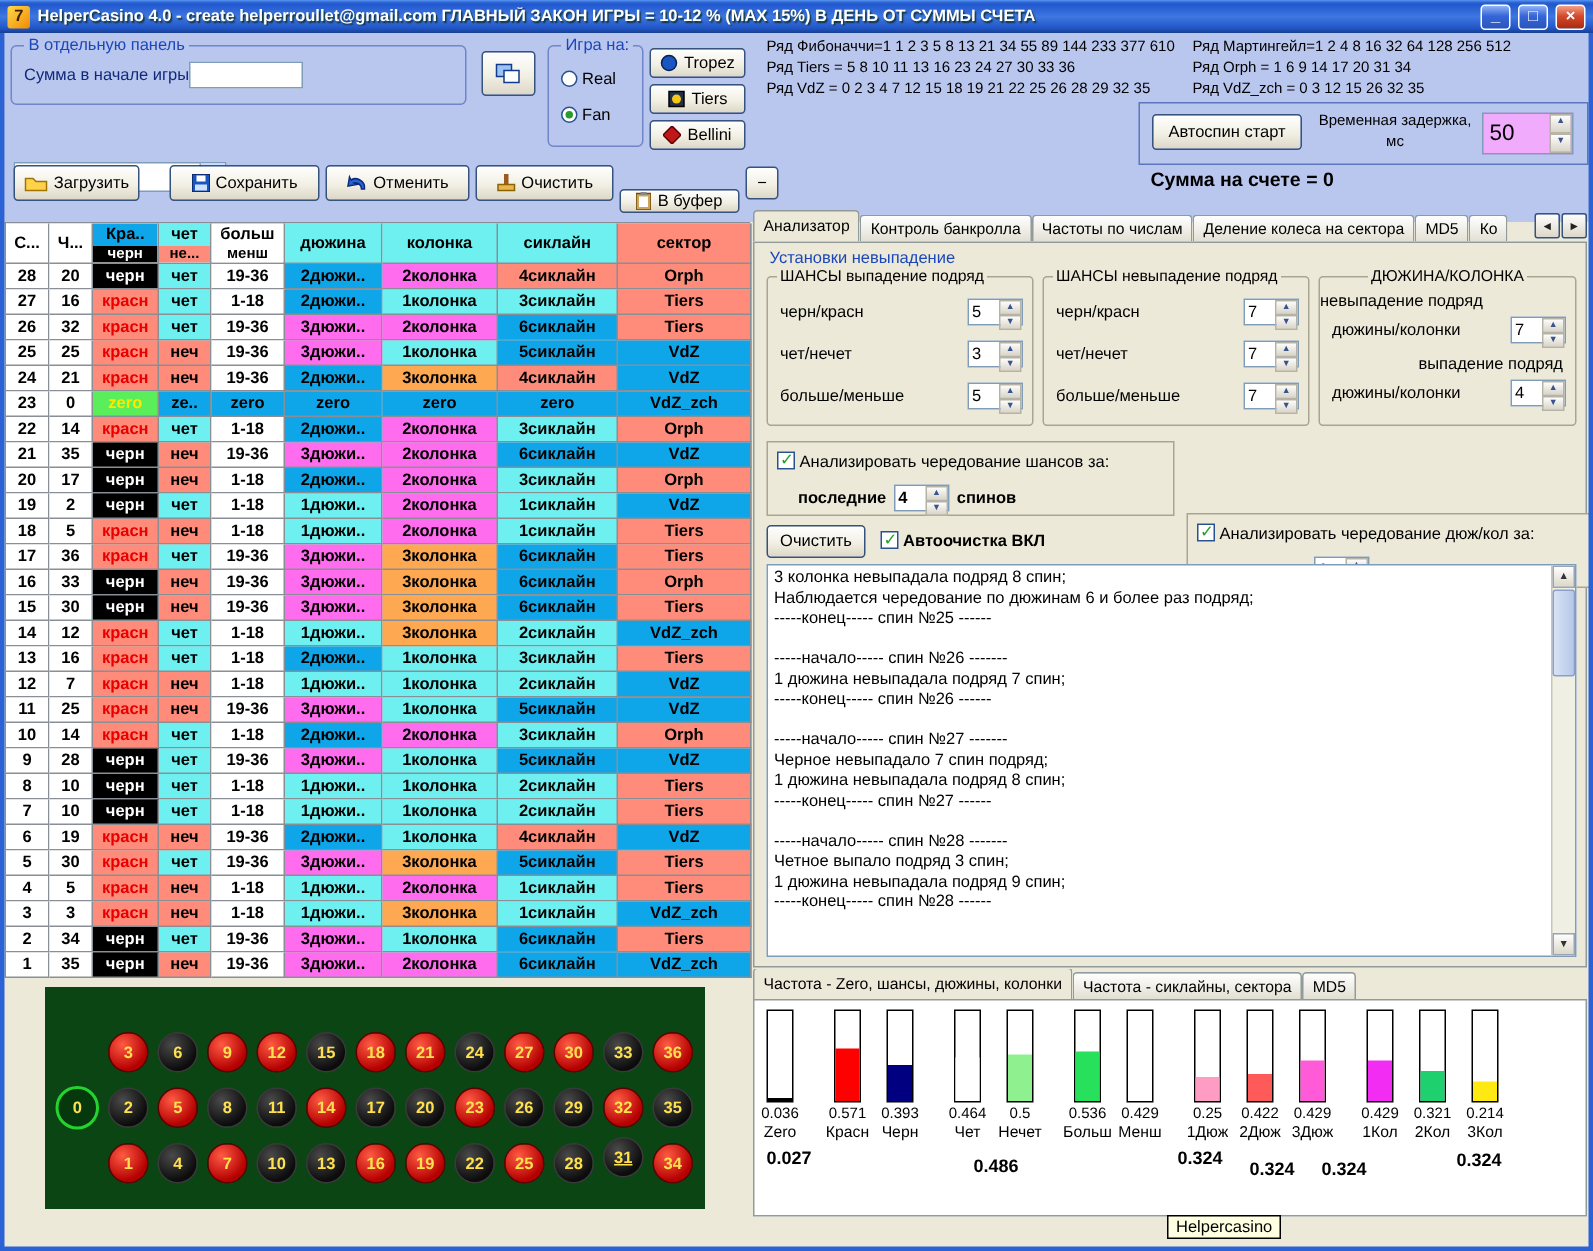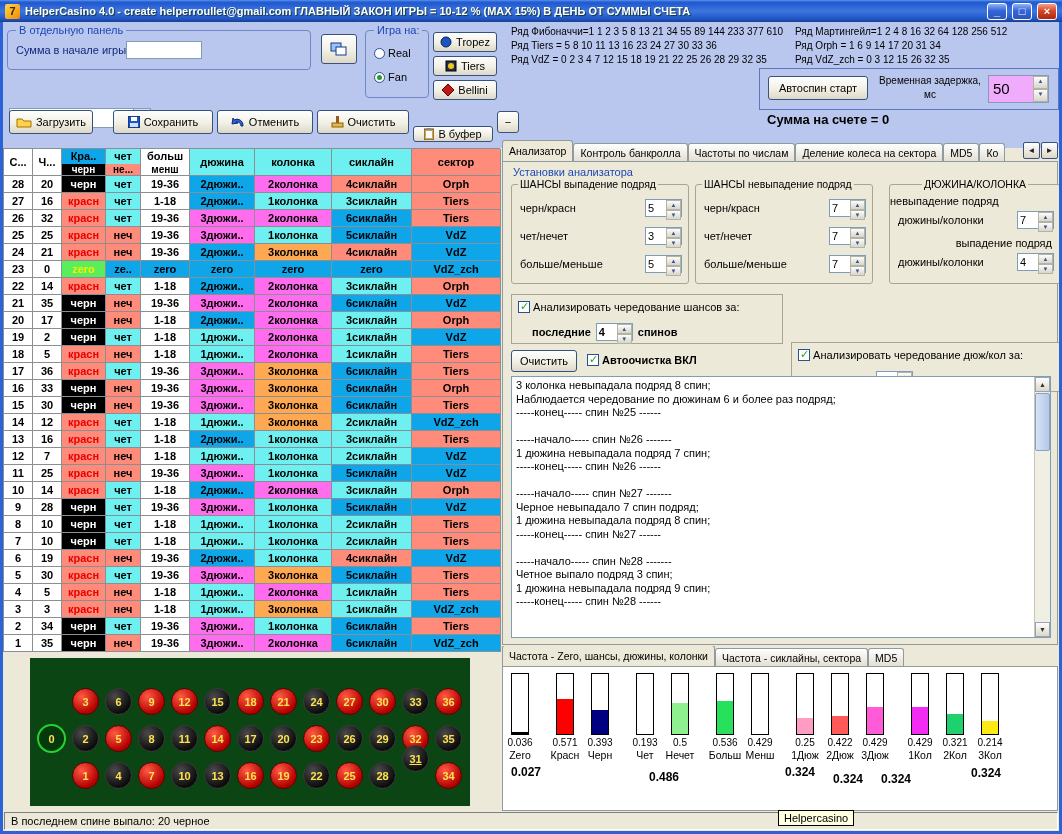--- a/index.html
+++ b/index.html
@@ -625,39 +625,39 @@
       <div class="rnum red" style="left: 42px; top: 104px;">1</div>
       <div class="rnum black" style="left: 75px; top: 104px;">4</div>
       <div class="rnum red" style="left: 108px; top: 104px;">7</div>
       <div class="rnum black" style="left: 141px; top: 104px;">10</div>
       <div class="rnum black" style="left: 174px; top: 104px;">13</div>
       <div class="rnum red" style="left: 207px; top: 104px;">16</div>
       <div class="rnum red" style="left: 240px; top: 104px;">19</div>
       <div class="rnum black" style="left: 273px; top: 104px;">22</div>
       <div class="rnum red" style="left: 306px; top: 104px;">25</div>
       <div class="rnum black" style="left: 339px; top: 104px;">28</div>
-      <div class="rnum black" style="left: 372px; top: 87px; text-decoration: underline;">31</div>
+      <div class="rnum black" style="left: 372px; top: 100px; text-decoration: underline;">31</div>
       <div class="rnum red" style="left: 405px; top: 104px;">34</div>
     </div>
 
   <div class="tabstrip">
     <div class="tab active">Анализатор</div>
     <div class="tab">Контроль банкролла</div>
     <div class="tab">Частоты по числам</div>
     <div class="tab">Деление колеса на сектора</div>
     <div class="tab">MD5</div>
     <div class="tab">Ко</div>
     <div class="tab-arrows">
       <span class="tab-arrow">◄</span>
       <span class="tab-arrow">►</span>
     </div>
   </div>
 
   <div class="tabpage">
-    <div class="set-title">Установки анализатора</div>
+    <div class="set-title">Установки невыпадение</div>
 
     <div class="agrp" style="left:8px;top:22px;width:178px;height:100px;">
       <div class="gt">ШАНСЫ выпадение подряд</div>
       <div class="arow" style="top:14px;">
         <span>черн/красн</span>
         <span class="spin">
             <span class="spin-val">5</span>
             <span class="spin-btns">
               <span class="sb">▲</span>
               <span class="sb">▼</span>
@@ -713,21 +713,21 @@
         <span class="spin">
             <span class="spin-val">7</span>
             <span class="spin-btns">
               <span class="sb">▲</span>
               <span class="sb">▼</span>
             </span>
           </span>
       </div>
     </div>
 
-    <div class="agrp" style="left:376px;top:22px;width:172px;height:100px;margin-left:10px;">
+    <div class="agrp" style="left:376px;top:22px;width:172px;height:100px;">
       <div class="gt center">ДЮЖИНА/КОЛОНКА</div>
       <div style="position:absolute;left:0;right:8px;top:10px;">невыпадение подряд</div>
       <div class="arow" style="top:26px;">
         <span>дюжины/колонки</span>
         <span class="spin">
             <span class="spin-val">7</span>
             <span class="spin-btns">
               <span class="sb">▲</span>
               <span class="sb">▼</span>
             </span>
@@ -845,21 +845,21 @@
         <div class="bar-box">
           <div class="bar-fill" style="height:24px;background:#000080"></div>
         </div>
         <div class="bar-val">0.393</div>
         <div class="bar-lab">Черн</div>
       </div>
       <div class="barg" style="left: 133px;">
         <div class="bar-box">
           <div class="bar-fill" style="height:29px;background:#ffffff"></div>
         </div>
-        <div class="bar-val">0.193</div>
+        <div class="bar-val">0.464</div>
         <div class="bar-lab">Чет</div>
       </div>
       <div class="barg" style="left: 168px;">
         <div class="bar-box">
           <div class="bar-fill" style="height:31px;background:#8ef08e"></div>
         </div>
         <div class="bar-val">0.5</div>
         <div class="bar-lab">Нечет</div>
       </div>
       <div class="barg" style="left: 213px;">
@@ -913,23 +913,18 @@
       </div>
       <div class="barg" style="left: 478px;">
         <div class="bar-box">
           <div class="bar-fill" style="height:13px;background:#ffe913"></div>
         </div>
         <div class="bar-val">0.214</div>
         <div class="bar-lab">3Кол</div>
       </div>
     </div>
 
-  <div class="statusbar">
-    <div class="status-inner">
-      <span>В последнем спине выпало: 20 черное</span>
-    </div>
-  </div>
   <div class="tooltip">Helpercasino</div>
 
   <div class="frame l"></div>
   <div class="frame r"></div>
   <div class="frame b"></div>
 </div>
 
 </body></html>

